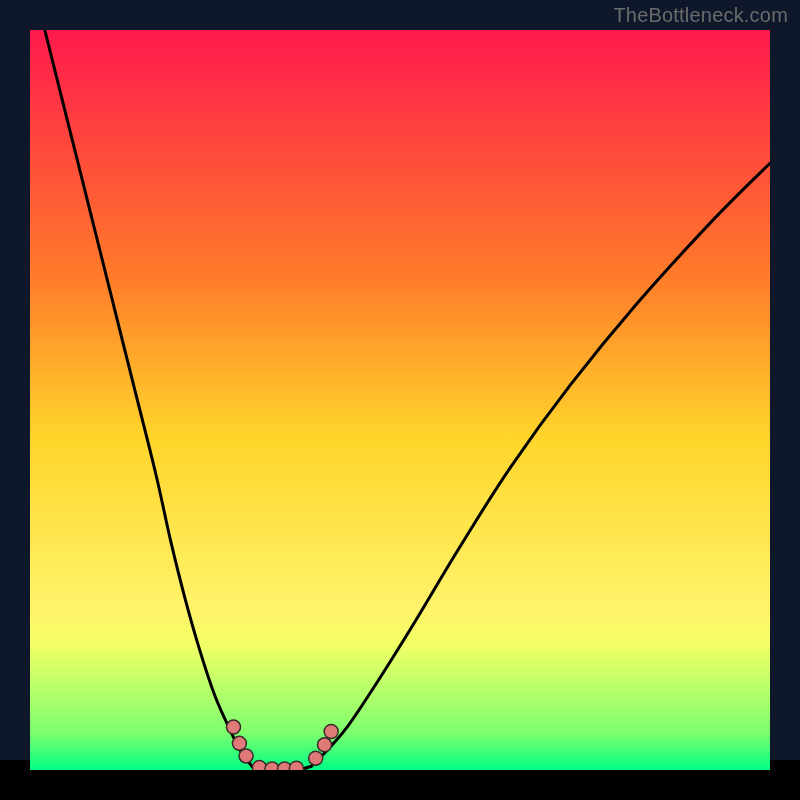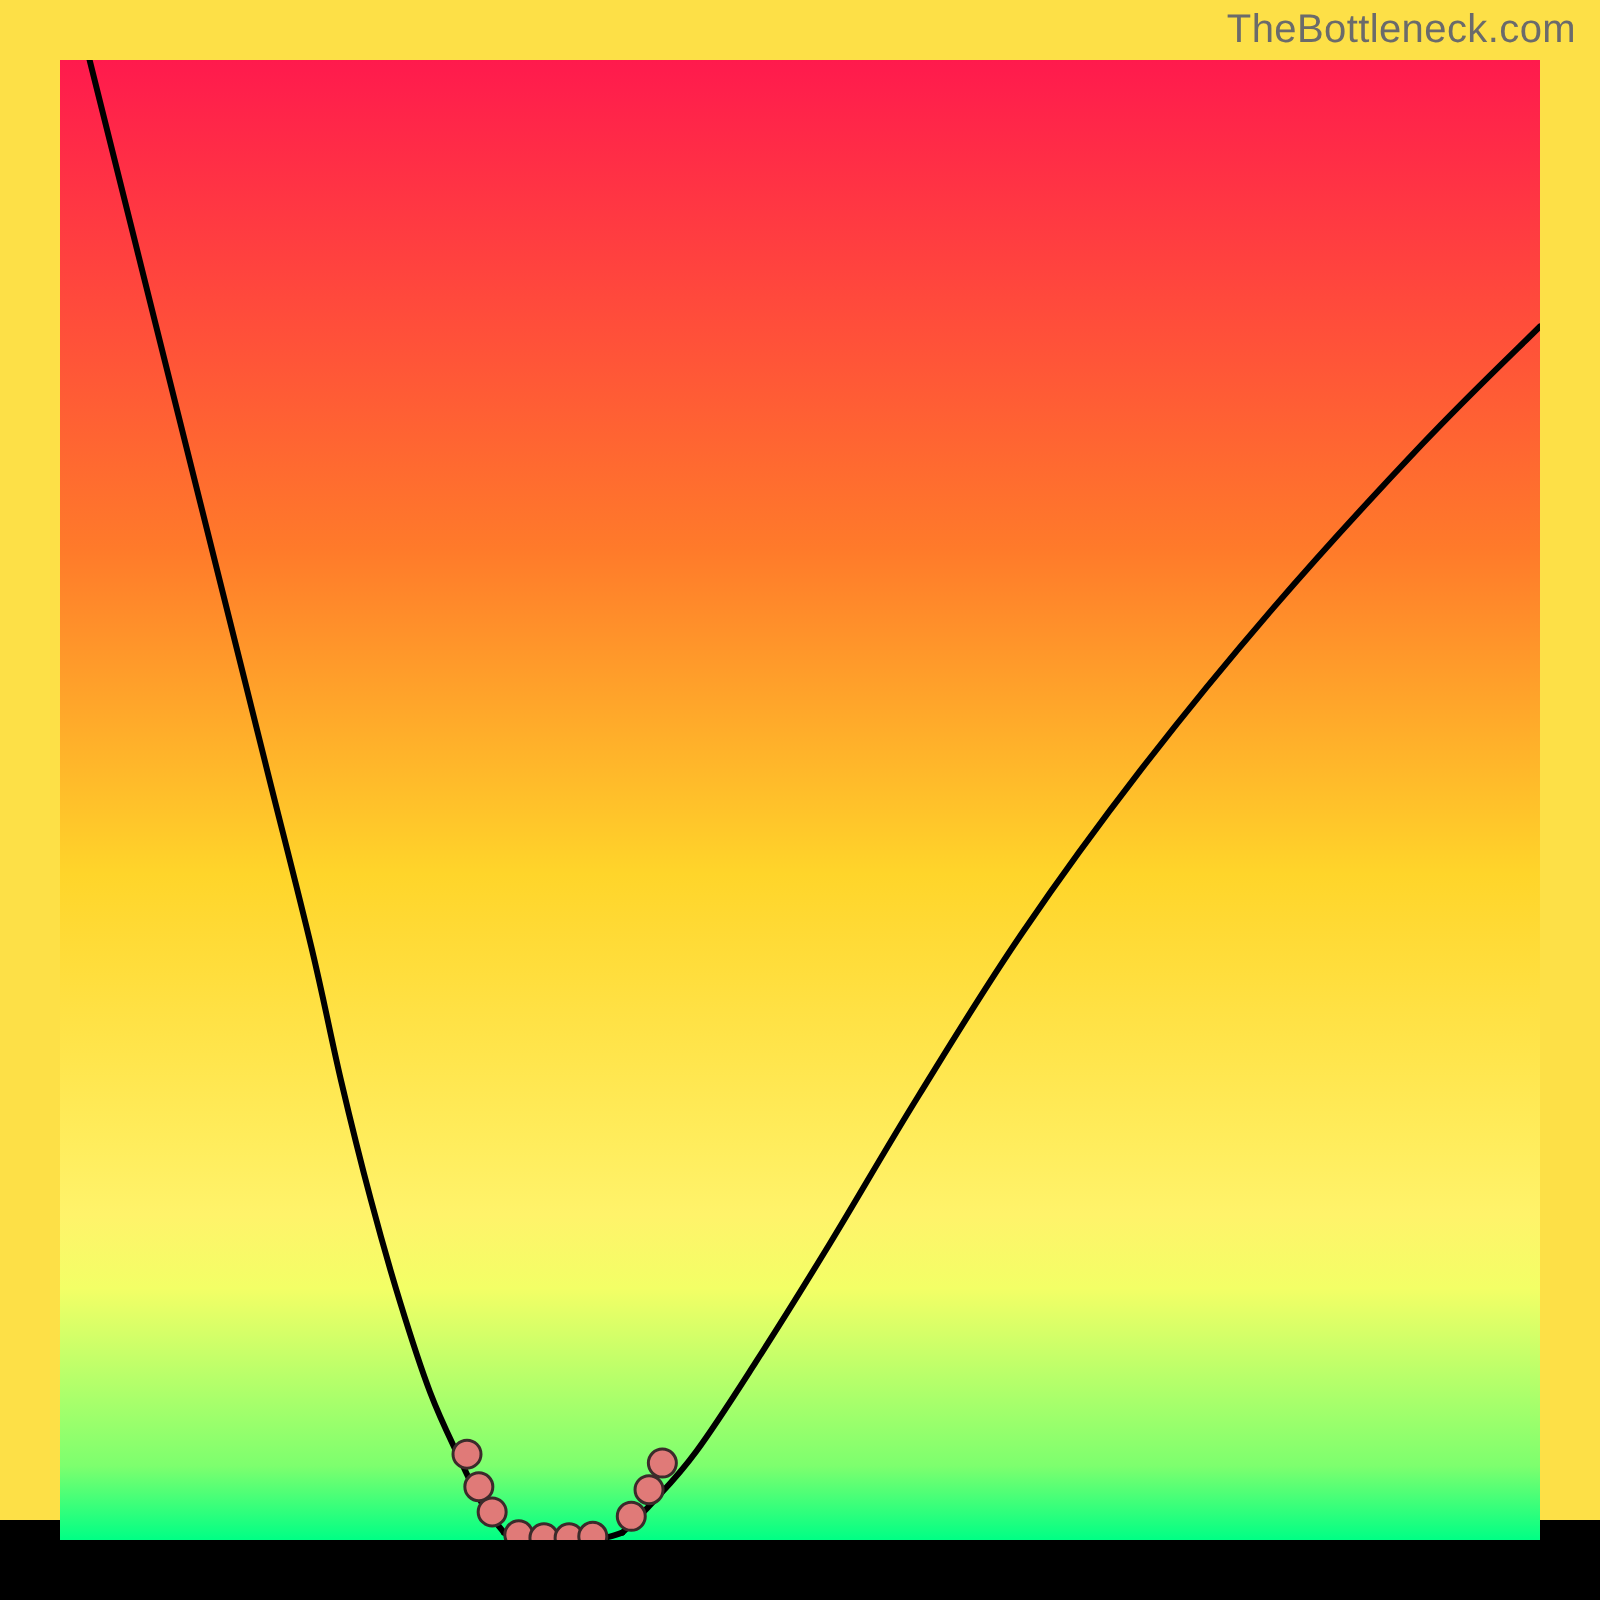--- a/index.html
+++ b/index.html
@@ -8,21 +8,21 @@
     width: 800px;
     height: 800px;
     background: #000;
     overflow: hidden;
     font-family: Arial, Helvetica, sans-serif;
   }
   .stage {
     position: relative;
     width: 800px;
     height: 760px;
-    background: #fde047;
+    background: #0f172a;
   }
   .watermark {
     position: absolute;
     top: 4px;
     right: 12px;
     color: #6b6b6b;
     font-size: 20px;
     letter-spacing: 0.2px;
     z-index: 5;
     user-select: none;

